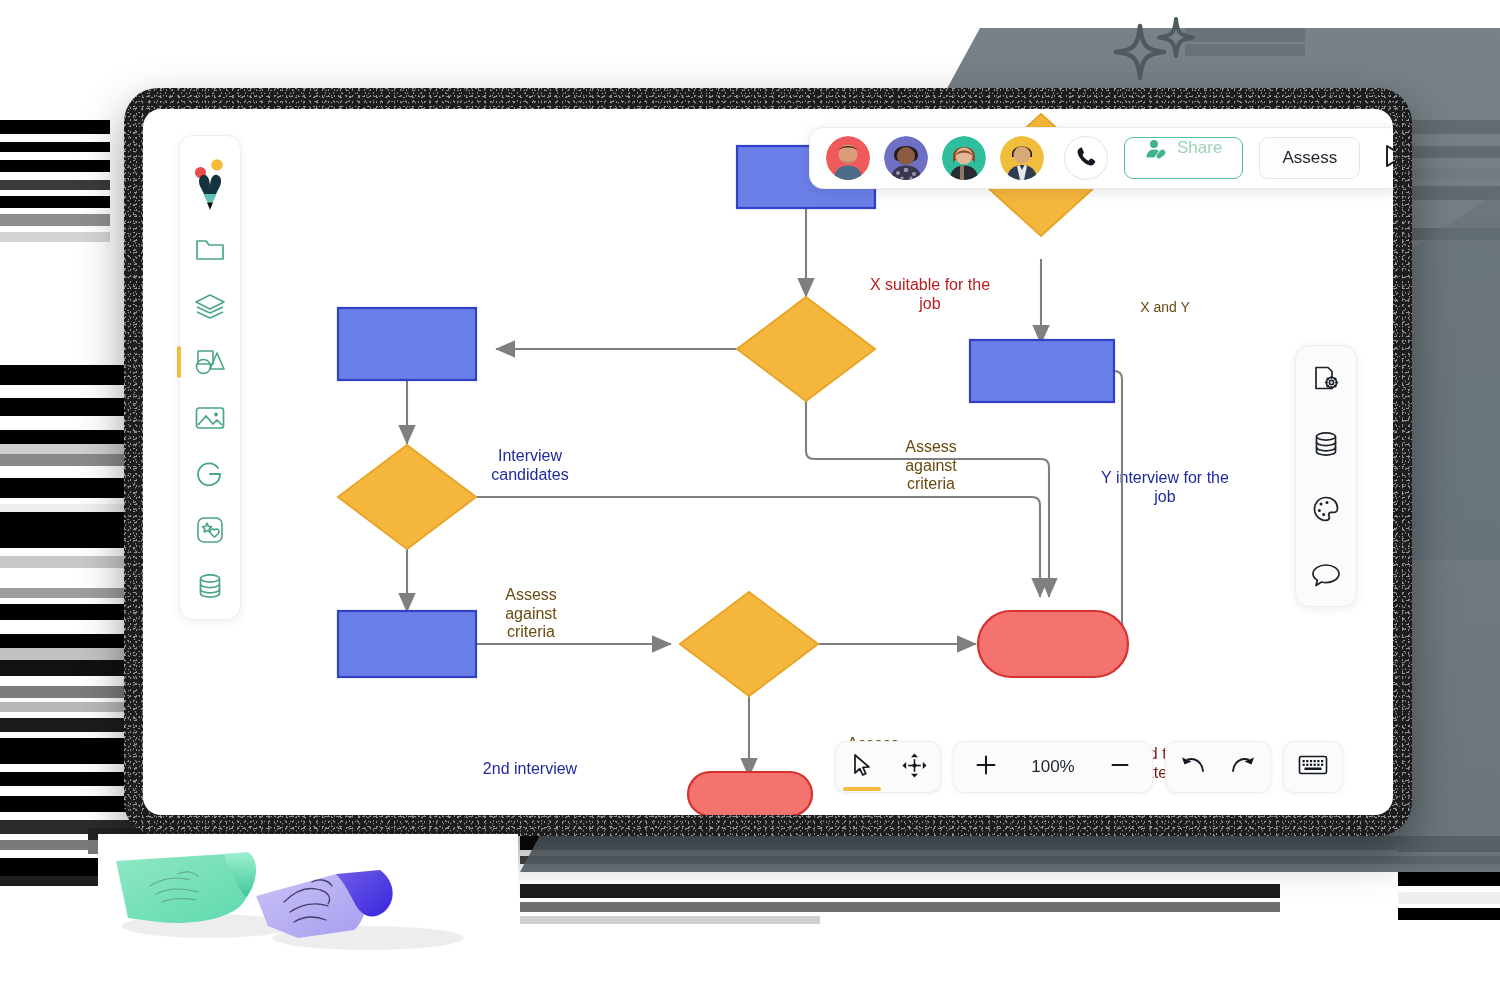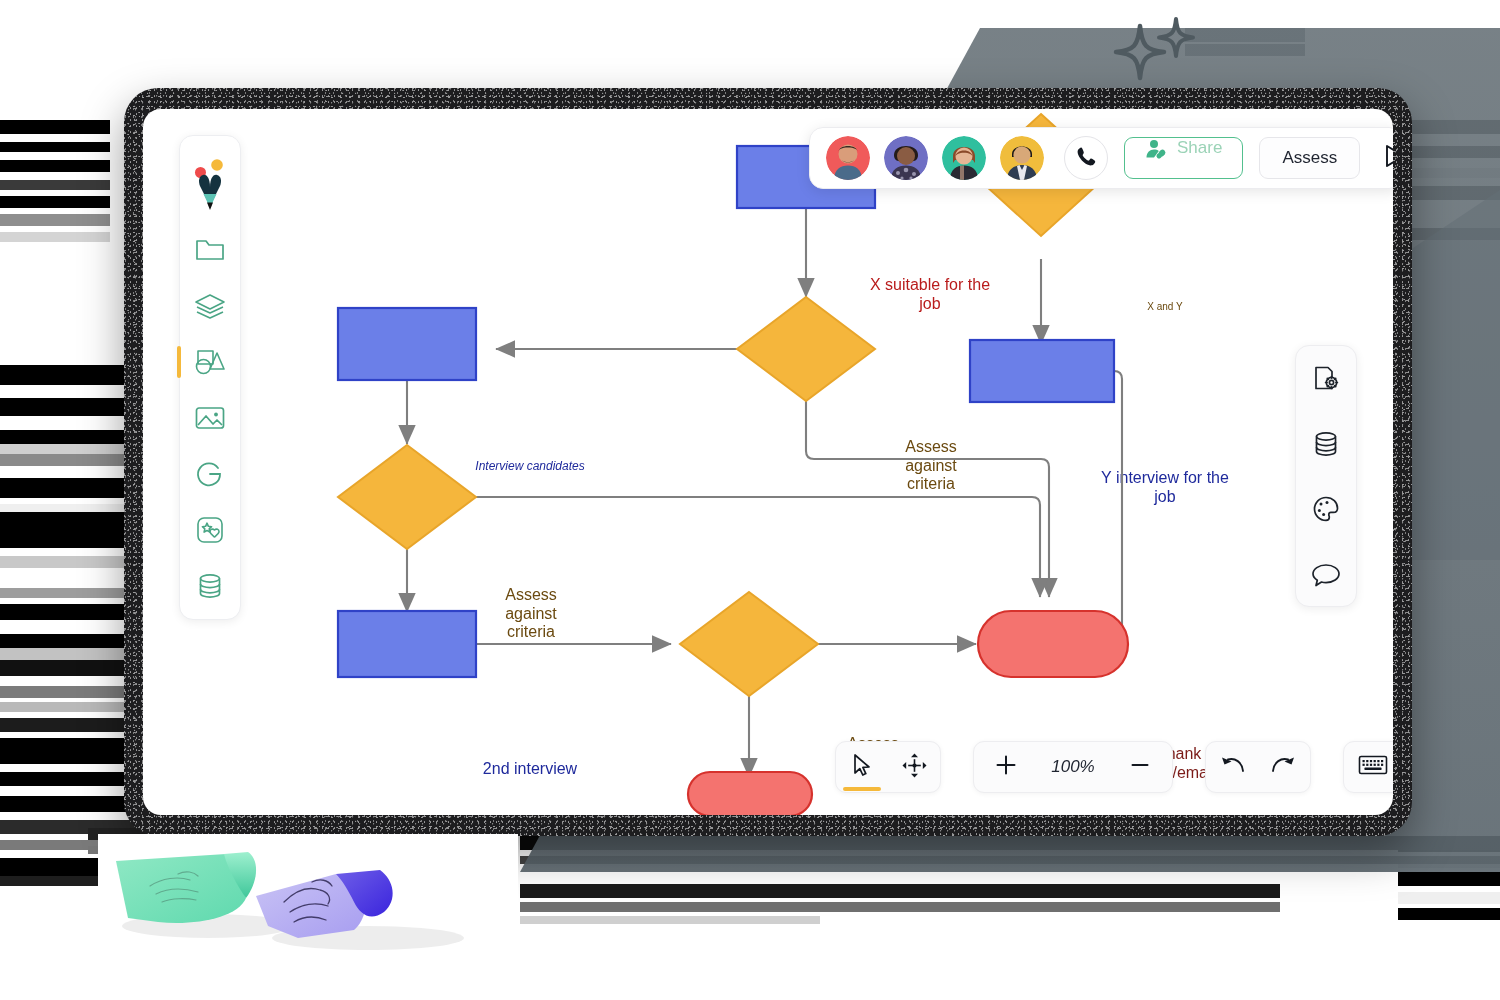--- a/index.html
+++ b/index.html
@@ -137,23 +137,22 @@
   }
   #present-btn{
     margin-left:18px; width:34px; height:34px;
     display:flex; align-items:center; justify-content:center;
     cursor:pointer; flex:0 0 auto;
   }
 
   
   #bottom-bar{
     position:absolute; left:692px; bottom:22px;
-    display:flex; align-items:center; gap:32px;
+    display:flex; align-items:center; gap:12px;
     z-index:8;
-    font-style:italic;
   }
   .tool-group{
     background:#fbfbfc; border:1px solid #ededf0; border-radius:11px;
     box-shadow:0 1px 5px rgba(0,0,0,.05);
     display:flex; align-items:center; height:52px;
   }
   .tool-btn{
     width:52px; height:52px;
     display:flex; align-items:center; justify-content:center;
     position:relative; cursor:pointer;
@@ -341,24 +340,24 @@
 
         <polygon points="606,483 675,535 606,587 537,535" fill="#f5b63c" stroke="#e8a52a" stroke-width="2"></polygon>
 
         <rect x="835" y="502" width="150" height="66" rx="33" fill="#f4736f" stroke="#d6322d" stroke-width="2.2"></rect>
 
         <rect x="545" y="663" width="124" height="44" rx="22" fill="#f4736f" stroke="#d6322d" stroke-width="2.2"></rect>
       </g>
     </svg>
 
     <div class="node-label" style="left:718px;top:155px;width:138px;height:62px;color:#b91c1c;font-size:16px;">X suitable for the job</div>
-    <div class="node-label" style="left:955px;top:186px;width:134px;height:24px;color:#6b4a10;font-size:10px;">X and Y</div>
+    <div class="node-label" style="left:955px;top:186px;width:134px;height:24px;color:#6b4a10;font-size:14px;">X and Y</div>
     <div class="node-label" style="left:736px;top:329px;width:104px;height:56px;color:#6b4a10;font-size:16px;">Assess against criteria</div>
     <div class="node-label" style="left:950px;top:348px;width:144px;height:62px;color:#1f2a9c;font-size:16px;">Y interview for the job</div>
-    <div class="node-label" style="left:318px;top:321px;width:138px;height:72px;color:#1f2a9c;font-size:12px;font-style:italic;">Interview candidates</div>
+    <div class="node-label" style="left:318px;top:321px;width:138px;height:72px;color:#1f2a9c;font-size:16px;">Interview candidates</div>
     <div class="node-label" style="left:336px;top:477px;width:104px;height:56px;color:#6b4a10;font-size:16px;">Assess against criteria</div>
     <div class="node-label" style="left:318px;top:627px;width:138px;height:66px;color:#1f2a9c;font-size:16px;">2nd interview</div>
     <div class="node-label" style="left:678px;top:626px;width:104px;height:56px;color:#6b4a10;font-size:16px;">Assess against criteria</div>
     <div class="node-label" style="left:958px;top:622px;width:150px;height:66px;color:#7b1b18;font-size:16px;">Send thank you letter/email</div>
 
     <div id="left-rail">
 
       <div class="rail-btn" style="height:74px;">
         <span>
           <svg width="40" height="56" viewBox="0 0 40 56">

